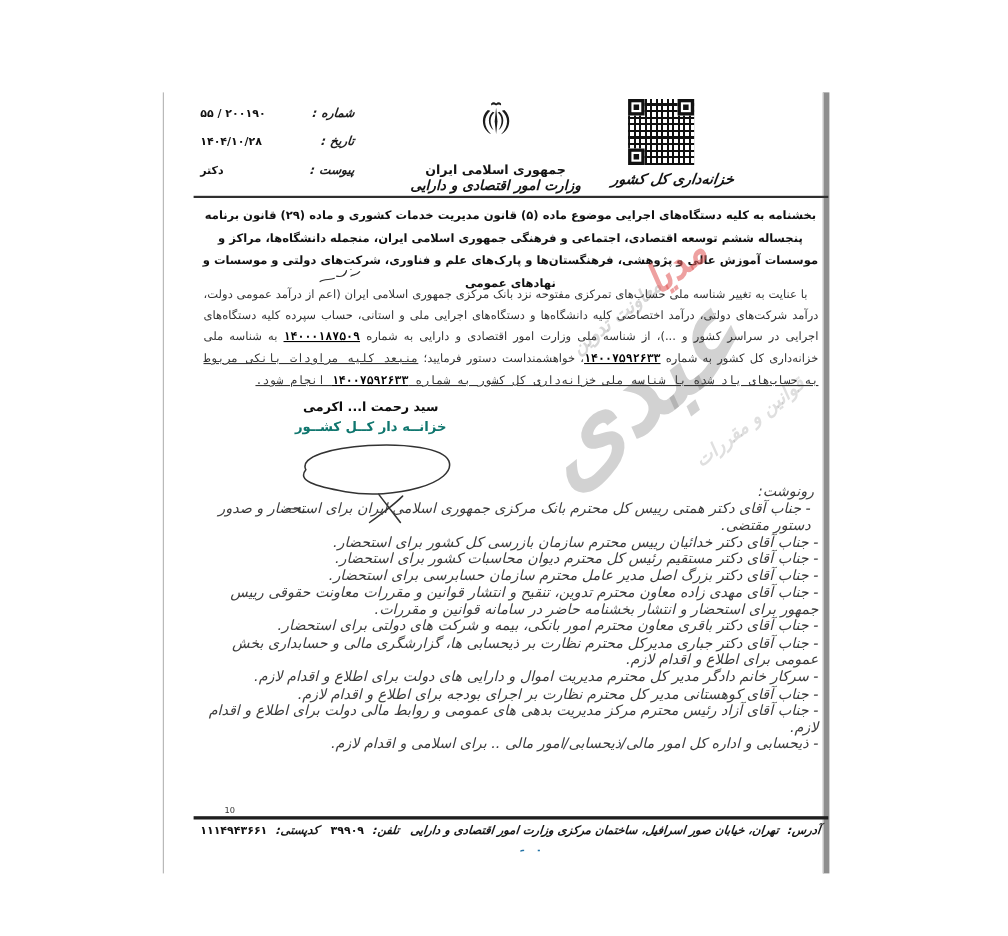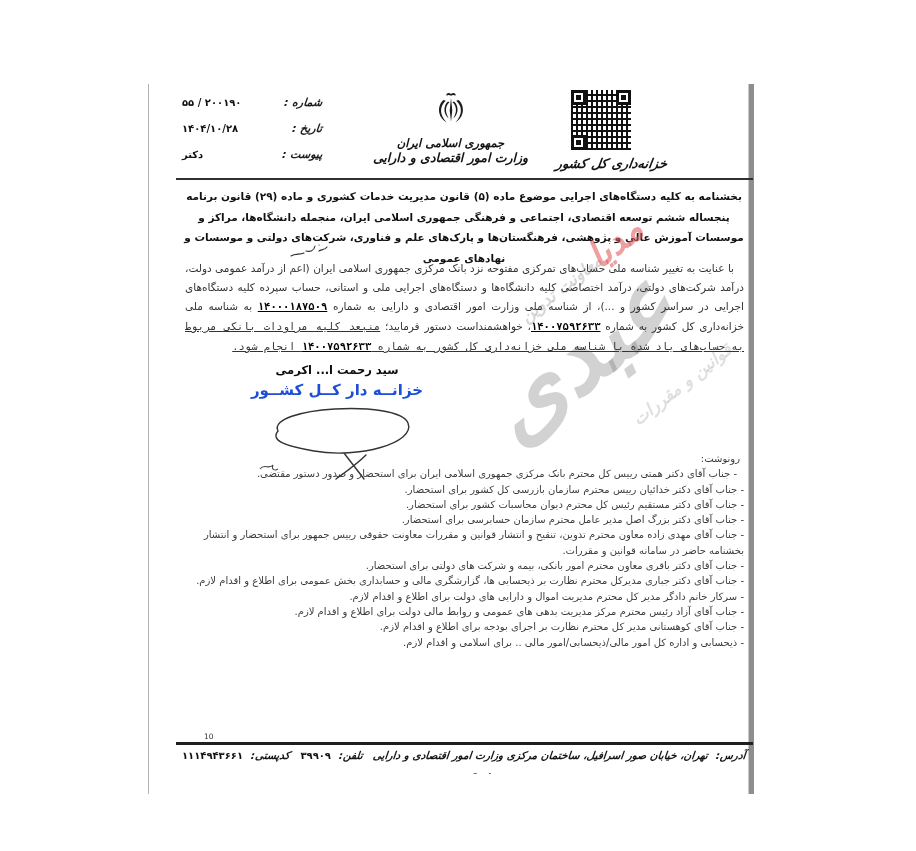--- a/index.html
+++ b/index.html
@@ -15,21 +15,21 @@
   .rule-bottom{left:176px;top:742px;width:577px;height:3px;background:#1f1f1f;}
 
   
   .meta{left:182px;top:96px;width:140px;direction:rtl;}
   .meta-row{display:flex;justify-content:space-between;align-items:baseline;margin-bottom:13px;}
   .meta-label{font-style:italic;font-weight:bold;font-size:11px;color:#1d1d1d;transform:skewX(-6deg);}
   .meta-value{font-weight:bold;font-size:10px;color:#111;}
 
   
   .org{left:368px;top:88px;width:165px;text-align:center;direction:rtl;}
-  .org-country{font-style:italic;font-weight:bold;font-size:11.5px;margin-top:2px;color:#141414;}
+  .org-country{font-weight:bold;font-size:11.5px;margin-top:13px;color:#141414;}
   .org-ministry{font-style:italic;font-weight:bold;font-size:12.5px;color:#141414;}
 
   
   .treasury{left:556px;top:90px;width:90px;text-align:center;}
   .qr{position:relative;width:60px;height:60px;margin:0 auto;
       background:
         repeating-linear-gradient(90deg,#111 0 2px,transparent 2px 5px),
         repeating-linear-gradient(0deg,#111 0 2px,#fff 2px 6px);}
   .qr .f{position:absolute;width:15px;height:15px;border:3px solid #111;background:#fff;box-sizing:border-box;}
   .qr .f::after{content:"";position:absolute;inset:2px;background:#111;}
@@ -45,25 +45,25 @@
 
   
   .letter-body{left:185px;top:259px;width:559px;direction:rtl;text-align:justify;
                font-size:10.5px;line-height:19px;color:#333;text-indent:10px;z-index:2;}
   .seg-bold{font-weight:bold;color:#000;}
   .seg-underline{text-decoration:underline;font-family:Liberation Mono, monospace;}
 
   
   .sig{left:246px;top:363px;width:182px;text-align:center;direction:rtl;z-index:2;}
   .sig-name{font-weight:bold;font-size:11.5px;color:#0d0d0d;}
-  .sig-title{font-weight:bold;font-size:15px;margin-top:4px;color:#1d4ed8;white-space:nowrap;}
+  .sig-title{font-weight:bold;font-size:12px;margin-top:4px;color:#0f766e;white-space:nowrap;}
   .sig-mark{margin-top:-2px;}
 
   
-  .cc{left:188px;top:451px;width:556px;direction:rtl;font-size:10px;line-height:15.3px;color:#3c3c3c;z-index:2;}
+  .cc{left:188px;top:440px;width:556px;direction:rtl;font-size:13px;line-height:15.3px;color:#3c3c3c;z-index:2;font-style:italic;}
   .cc-label{padding-right:4px;}
   .cc-item:first-of-type{padding-right:7px;}
 
   
   .watermark{left:395px;top:295px;width:360px;height:300px;transform:rotate(-38deg);z-index:1;pointer-events:none;}
   .wm-small1{position:absolute;top:8px;right:46px;font-style:italic;font-weight:bold;font-size:17px;color:rgba(150,150,150,.38);}
   .wm-red{position:absolute;top:-6px;right:-6px;font-style:italic;font-weight:bold;font-size:36px;color:rgba(225,92,92,.58);}
   .wm-big{position:absolute;top:26px;right:16px;font-style:italic;font-weight:bold;font-size:96px;color:rgba(122,122,122,.34);}
   .wm-small2{position:absolute;top:158px;right:-2px;font-style:italic;font-weight:bold;font-size:17px;color:rgba(150,150,150,.30);}
 
@@ -168,23 +168,23 @@
       <div class="cc-item">- جناب آقای دکتر بزرگ اصل مدیر عامل محترم سازمان حسابرسی برای استحضار.</div>
 
       <div class="cc-item">- جناب آقای مهدی زاده معاون محترم تدوین، تنقیح و انتشار قوانین و مقررات معاونت حقوقی رییس جمهور برای استحضار و انتشار بخشنامه حاضر در سامانه قوانین و مقررات.</div>
 
       <div class="cc-item">- جناب آقای دکتر باقری معاون محترم امور بانکی، بیمه و شرکت های دولتی برای استحضار.</div>
 
       <div class="cc-item">- جناب آقای دکتر جباری مدیرکل محترم نظارت بر ذیحسابی ها، گزارشگری مالی و حسابداری بخش عمومی برای اطلاع و اقدام لازم.</div>
 
       <div class="cc-item">- سرکار خانم دادگر مدیر کل محترم مدیریت اموال و دارایی های دولت برای اطلاع و اقدام لازم.</div>
 
+      <div class="cc-item">- جناب آقای کوهستانی مدیر کل محترم نظارت بر اجرای بودجه برای اطلاع و اقدام لازم.</div>
+
       <div class="cc-item">- جناب آقای آزاد رئیس محترم مرکز مدیریت بدهی های عمومی و روابط مالی دولت برای اطلاع و اقدام لازم.</div>
-
-      <div class="cc-item">- جناب آقای کوهستانی مدیر کل محترم نظارت بر اجرای بودجه برای اطلاع و اقدام لازم.</div>
 
 
       <div class="cc-item">- ذیحسابی و اداره کل امور مالی/ذیحسابی/امور مالی .. برای اسلامی و اقدام لازم.</div>
 
     </div>
 </div>
 
 <div class="abs pagenum">10</div>
 <div class="abs footer-row">
   <div class="f-pair">

